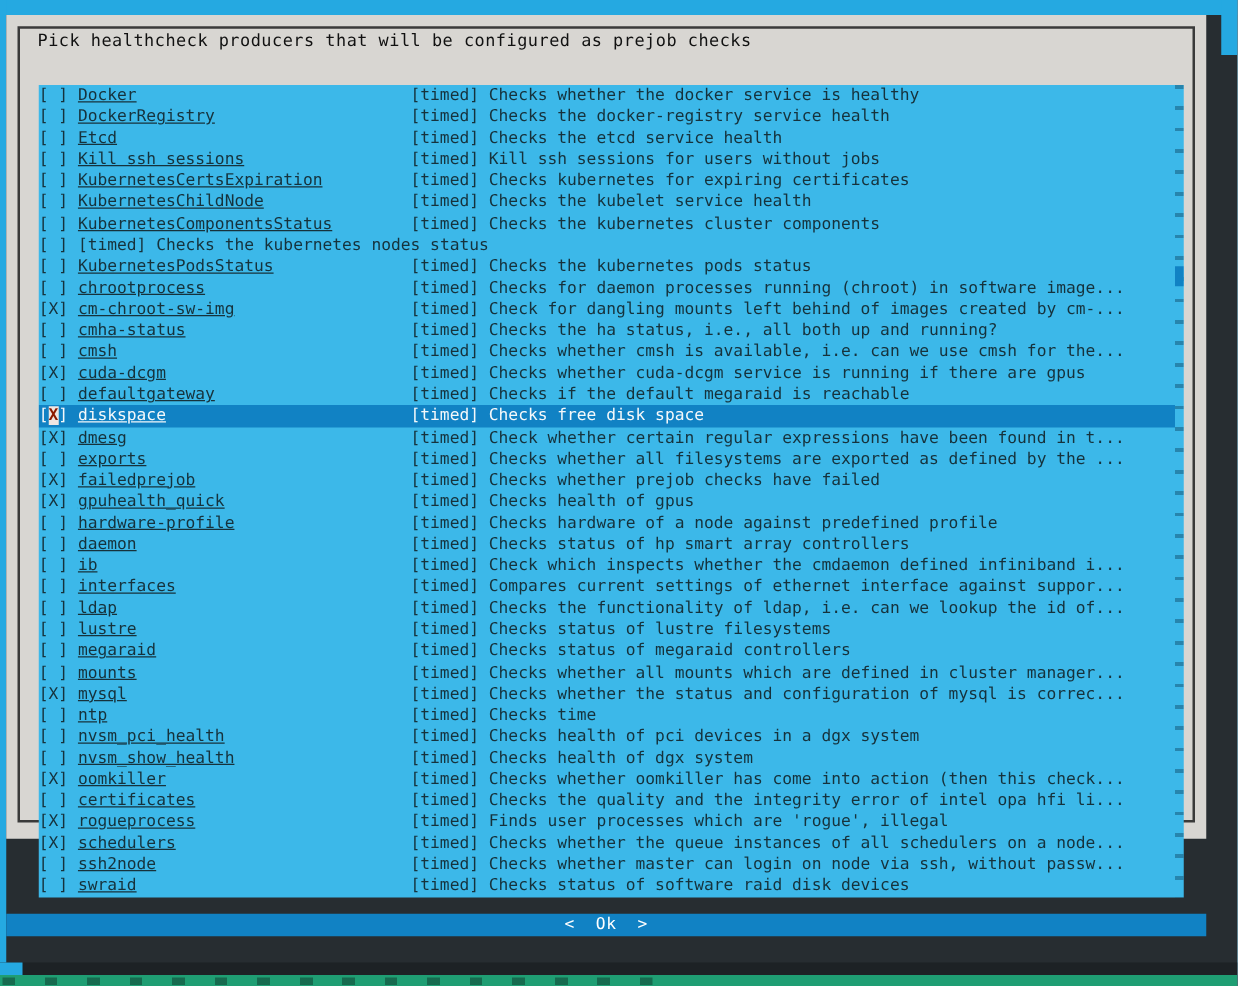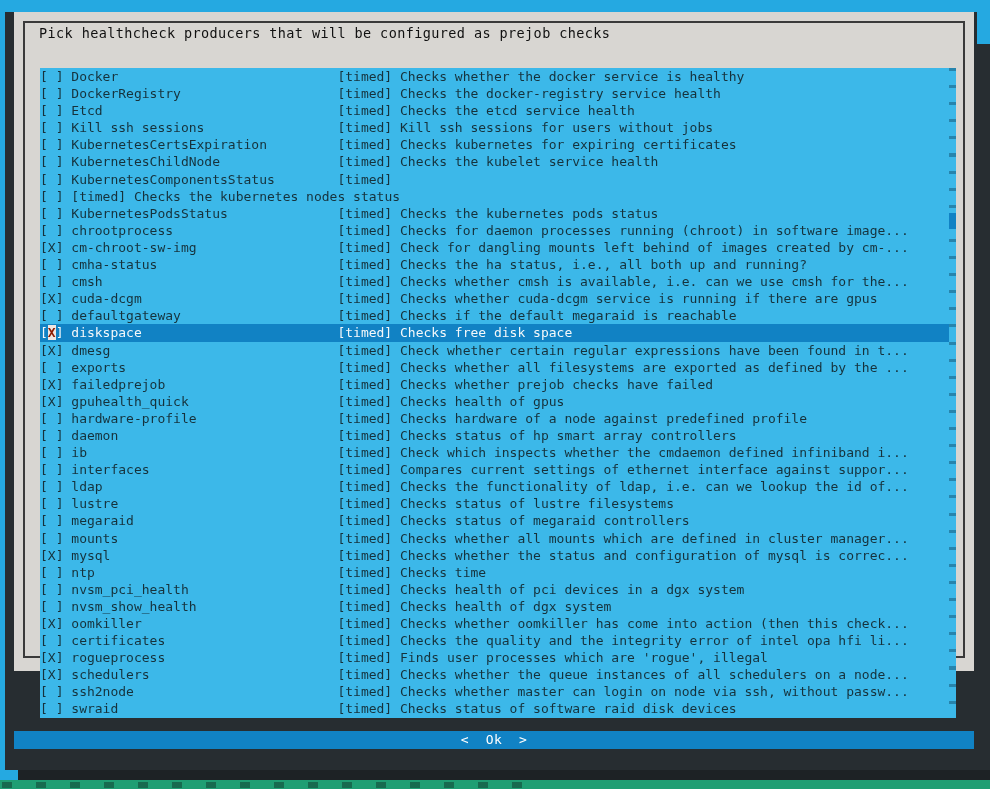--- a/index.html
+++ b/index.html
@@ -7,28 +7,28 @@
     --list-bg:#3cb8e9; --list-fg:#16323c; --sel-bg:#1182c4; --sel-fg:#f4f8fa;
     --cursor-bg:#eee6e2; --cursor-fg:#8c1a00; --green:#1f9e73; --thumb:#1182c4;
   }
   *{margin:0;padding:0;box-sizing:border-box;}
   body{font-family:"DejaVu Sans Mono",monospace;}
   .screen{position:relative;width:990px;height:789px;background:var(--surround);overflow:hidden;}
   .strip-top{position:absolute;left:0;top:0;width:100%;height:12px;background:var(--top-strip);}
   .strip-left{position:absolute;left:0;top:0;width:5px;height:783px;background:var(--top-strip);}
   .corner-tr{position:absolute;right:0;top:0;width:13px;height:44px;background:var(--top-strip);}
   .corner-bl{position:absolute;left:0;top:770px;width:18px;height:13px;background:var(--top-strip);}
-  .dialog{position:absolute;left:14px;top:12px;width:960px;height:659px;background:var(--dialog-bg);}
+  .dialog{position:absolute;left:5px;top:12px;width:960px;height:659px;background:var(--dialog-bg);}
   .inner-border{position:absolute;left:9px;top:9px;right:9px;bottom:13px;border:2px solid var(--border-dark);}
   .title{position:absolute;left:25px;top:13px;font-size:13.5px;color:#111;white-space:pre;letter-spacing:.4px;}
   .list{position:absolute;left:26px;top:56px;width:916px;height:650px;background:var(--list-bg);color:var(--list-fg);
         font-size:13px;overflow:hidden;padding-right:7px;}
   .row{display:flex;height:17.1px;line-height:17.2px;white-space:pre;}
   .row .cb{flex:0 0 auto;}
-  .row .nm{flex:0 0 auto;display:inline-block;width:34ch;overflow:hidden;}
+  .row .nm{flex:0 0 auto;display:inline-block;width:34ch;overflow:hidden;text-decoration:underline;}
   .row .tg,.row .ds{flex:0 0 auto;}
   .row.sel{background:var(--sel-bg);color:var(--sel-fg);}
   .row.sel .cursor{background:var(--cursor-bg);color:var(--cursor-fg);font-weight:bold;}
   .scrollbar{position:absolute;right:0;top:0;width:7px;height:650px;
      background:repeating-linear-gradient(to bottom, rgba(13,70,100,.45) 0 3px, transparent 3px 17.1px);}
   .scroll-thumb{position:absolute;left:0;top:145px;width:7px;height:16px;background:var(--thumb);}
   .buttons{position:absolute;left:0;top:719px;width:100%;display:flex;justify-content:center;gap:34px;flex-direction:column;}
   .btn{font-family:"DejaVu Sans Mono",monospace;font-size:13px;border:none;height:18px;line-height:18px;
        padding:0 3px;white-space:pre;background:var(--list-bg);color:#14532d;cursor:pointer;letter-spacing:.5px;}
   .btn.active{background:var(--sel-bg);color:#fff;}
@@ -52,21 +52,21 @@
     <div class="list">
       <div class="scrollbar">
         <div class="scroll-thumb"></div>
       </div>
     <div class="row"><span class="cb">[ ] </span><span class="nm">Docker</span><span class="tg">[timed] </span><span class="ds">Checks whether the docker service is healthy</span></div>
         <div class="row"><span class="cb">[ ] </span><span class="nm">DockerRegistry</span><span class="tg">[timed] </span><span class="ds">Checks the docker-registry service health</span></div>
         <div class="row"><span class="cb">[ ] </span><span class="nm">Etcd</span><span class="tg">[timed] </span><span class="ds">Checks the etcd service health</span></div>
         <div class="row"><span class="cb">[ ] </span><span class="nm">Kill ssh sessions</span><span class="tg">[timed] </span><span class="ds">Kill ssh sessions for users without jobs</span></div>
         <div class="row"><span class="cb">[ ] </span><span class="nm">KubernetesCertsExpiration</span><span class="tg">[timed] </span><span class="ds">Checks kubernetes for expiring certificates</span></div>
         <div class="row"><span class="cb">[ ] </span><span class="nm">KubernetesChildNode</span><span class="tg">[timed] </span><span class="ds">Checks the kubelet service health</span></div>
-        <div class="row"><span class="cb">[ ] </span><span class="nm">KubernetesComponentsStatus</span><span class="tg">[timed] </span></div>
+        <div class="row"><span class="cb">[ ] </span><span class="nm">KubernetesComponentsStatus</span><span class="tg">[timed] </span><span class="ds">Checks the kubernetes cluster components</span></div>
         <div class="row"><span class="cb">[ ] </span><span class="tg">[timed] </span><span class="ds">Checks the kubernetes nodes status</span></div>
         <div class="row"><span class="cb">[ ] </span><span class="nm">KubernetesPodsStatus</span><span class="tg">[timed] </span><span class="ds">Checks the kubernetes pods status</span></div>
         <div class="row"><span class="cb">[ ] </span><span class="nm">chrootprocess</span><span class="tg">[timed] </span><span class="ds">Checks for daemon processes running (chroot) in software image...</span></div>
         <div class="row"><span class="cb">[X] </span><span class="nm">cm-chroot-sw-img</span><span class="tg">[timed] </span><span class="ds">Check for dangling mounts left behind of images created by cm-...</span></div>
         <div class="row"><span class="cb">[ ] </span><span class="nm">cmha-status</span><span class="tg">[timed] </span><span class="ds">Checks the ha status, i.e., all both up and running?</span></div>
         <div class="row"><span class="cb">[ ] </span><span class="nm">cmsh</span><span class="tg">[timed] </span><span class="ds">Checks whether cmsh is available, i.e. can we use cmsh for the...</span></div>
         <div class="row"><span class="cb">[X] </span><span class="nm">cuda-dcgm</span><span class="tg">[timed] </span><span class="ds">Checks whether cuda-dcgm service is running if there are gpus</span></div>
         <div class="row"><span class="cb">[ ] </span><span class="nm">defaultgateway</span><span class="tg">[timed] </span><span class="ds">Checks if the default megaraid is reachable</span></div>
         <div class="row sel"><span class="cb">[<span class="cursor">X</span>] </span><span class="nm">diskspace</span><span class="tg">[timed] </span><span class="ds">Checks free disk space</span></div>
         <div class="row"><span class="cb">[X] </span><span class="nm">dmesg</span><span class="tg">[timed] </span><span class="ds">Check whether certain regular expressions have been found in t...</span></div>

